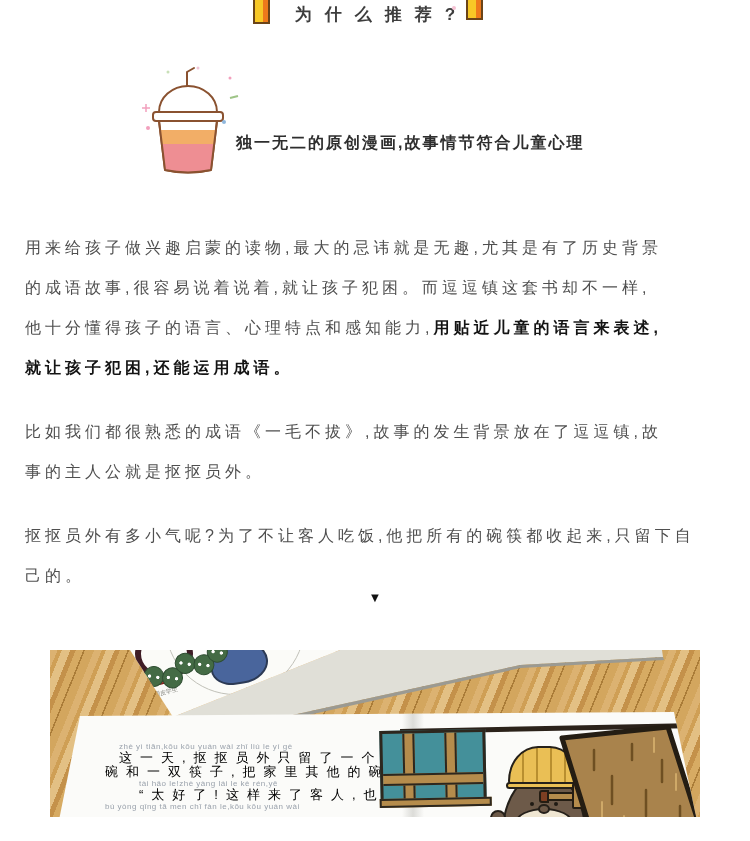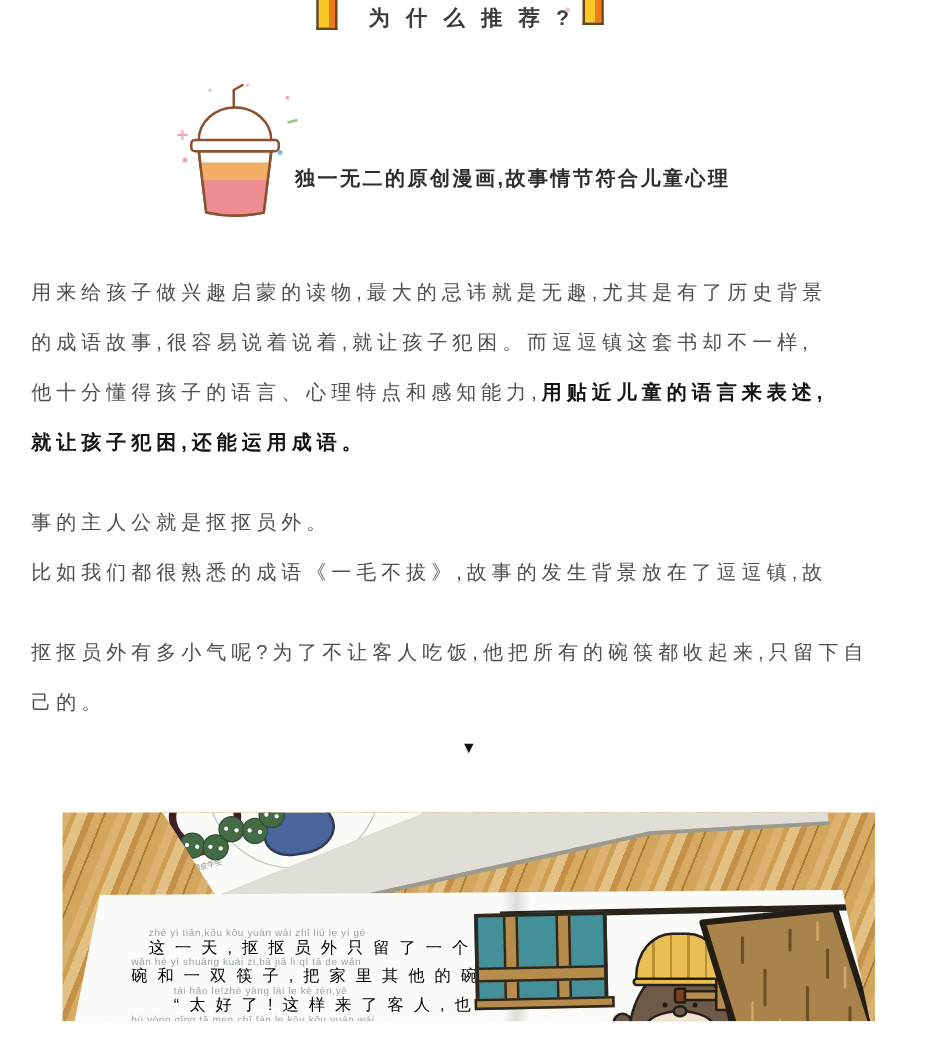--- a/index.html
+++ b/index.html
@@ -15,21 +15,21 @@
   .cracker.l{left:253px;height:24px;}
   .cracker.r{left:466px;height:20px;}
   .conf-dot{position:absolute;border-radius:50%;}
 
   
   .cup{position:absolute;left:138px;top:64px;}
   .subtitle{position:absolute;left:236px;top:133px;font-size:16px;font-weight:bold;
             color:#2e2e2e;letter-spacing:2px;text-align:right;}
 
   
-  .article{position:absolute;left:25px;top:215px;width:700px;color:#4f4f4f;
+  .article{position:absolute;left:25px;top:228px;width:700px;color:#4f4f4f;
            font-size:16px;line-height:40px;letter-spacing:4px;}
   .article p{margin:0 0 24px 0;}
   .ln{display:block;white-space:nowrap;}
   .ln .b{font-weight:bold;color:#141414;}
 
   
   .divider{position:absolute;top:590px;left:0;width:100%;text-align:center;
            font-size:13px;color:#111;}
 
   
@@ -151,22 +151,22 @@
   <div class="subtitle">独一无二的原创漫画,故事情节符合儿童心理</div>
 
   <section class="article">
     <p>
       <span class="ln"><span class="n">用来给孩子做兴趣启蒙的读物,最大的忌讳就是无趣,尤其是有了历史背景</span></span>
       <span class="ln"><span class="n">的成语故事,很容易说着说着,就让孩子犯困。而逗逗镇这套书却不一样,</span></span>
       <span class="ln"><span class="n">他十分懂得孩子的语言、心理特点和感知能力,</span><span class="b">用贴近儿童的语言来表述,</span></span>
       <span class="ln"><span class="b">就让孩子犯困,还能运用成语。</span></span>
     </p>
     <p>
+      <span class="ln"><span class="n">比如我们都很熟悉的成语《一毛不拔》,故事的发生背景放在了逗逗镇,故</span></span>
       <span class="ln"><span class="n">事的主人公就是抠抠员外。</span></span>
-      <span class="ln"><span class="n">比如我们都很熟悉的成语《一毛不拔》,故事的发生背景放在了逗逗镇,故</span></span>
     </p>
     <p>
       <span class="ln"><span class="n">抠抠员外有多小气呢?为了不让客人吃饭,他把所有的碗筷都收起来,只留下自</span></span>
       <span class="ln"><span class="n">己的。</span></span>
     </p>
   </section>
 
   <div class="divider">▼</div>
 
   <figure class="photo">
@@ -191,21 +191,20 @@
     </div>
 
     <div class="open-book">
 
       <div class="lp-text">
         <div class="lp-row ind1">
           <div class="lp-pin">zhè yì tiān,kōu kōu yuán wài zhǐ liú le yí gè</div>
           <div class="lp-han">这一天,抠抠员外只留了一个</div>
         </div>
         <div class="lp-row">
-          <div class="lp-pin">wǎn hé yì shuāng kuài zi,bǎ jiā li qí tā de wǎn</div>
           <div class="lp-han">碗和一双筷子,把家里其他的碗</div>
         </div>
         <div class="lp-row ind4">
           <div class="lp-pin">tài hǎo le!zhè yàng lái le kè rén,yě</div>
           <div class="lp-han">“太好了!这样来了客人,也</div>
         </div>
         <div class="lp-row">
           <div class="lp-pin">bú yòng qǐng tā men chī fàn le,kōu kōu yuán wài</div>
 
         </div>

